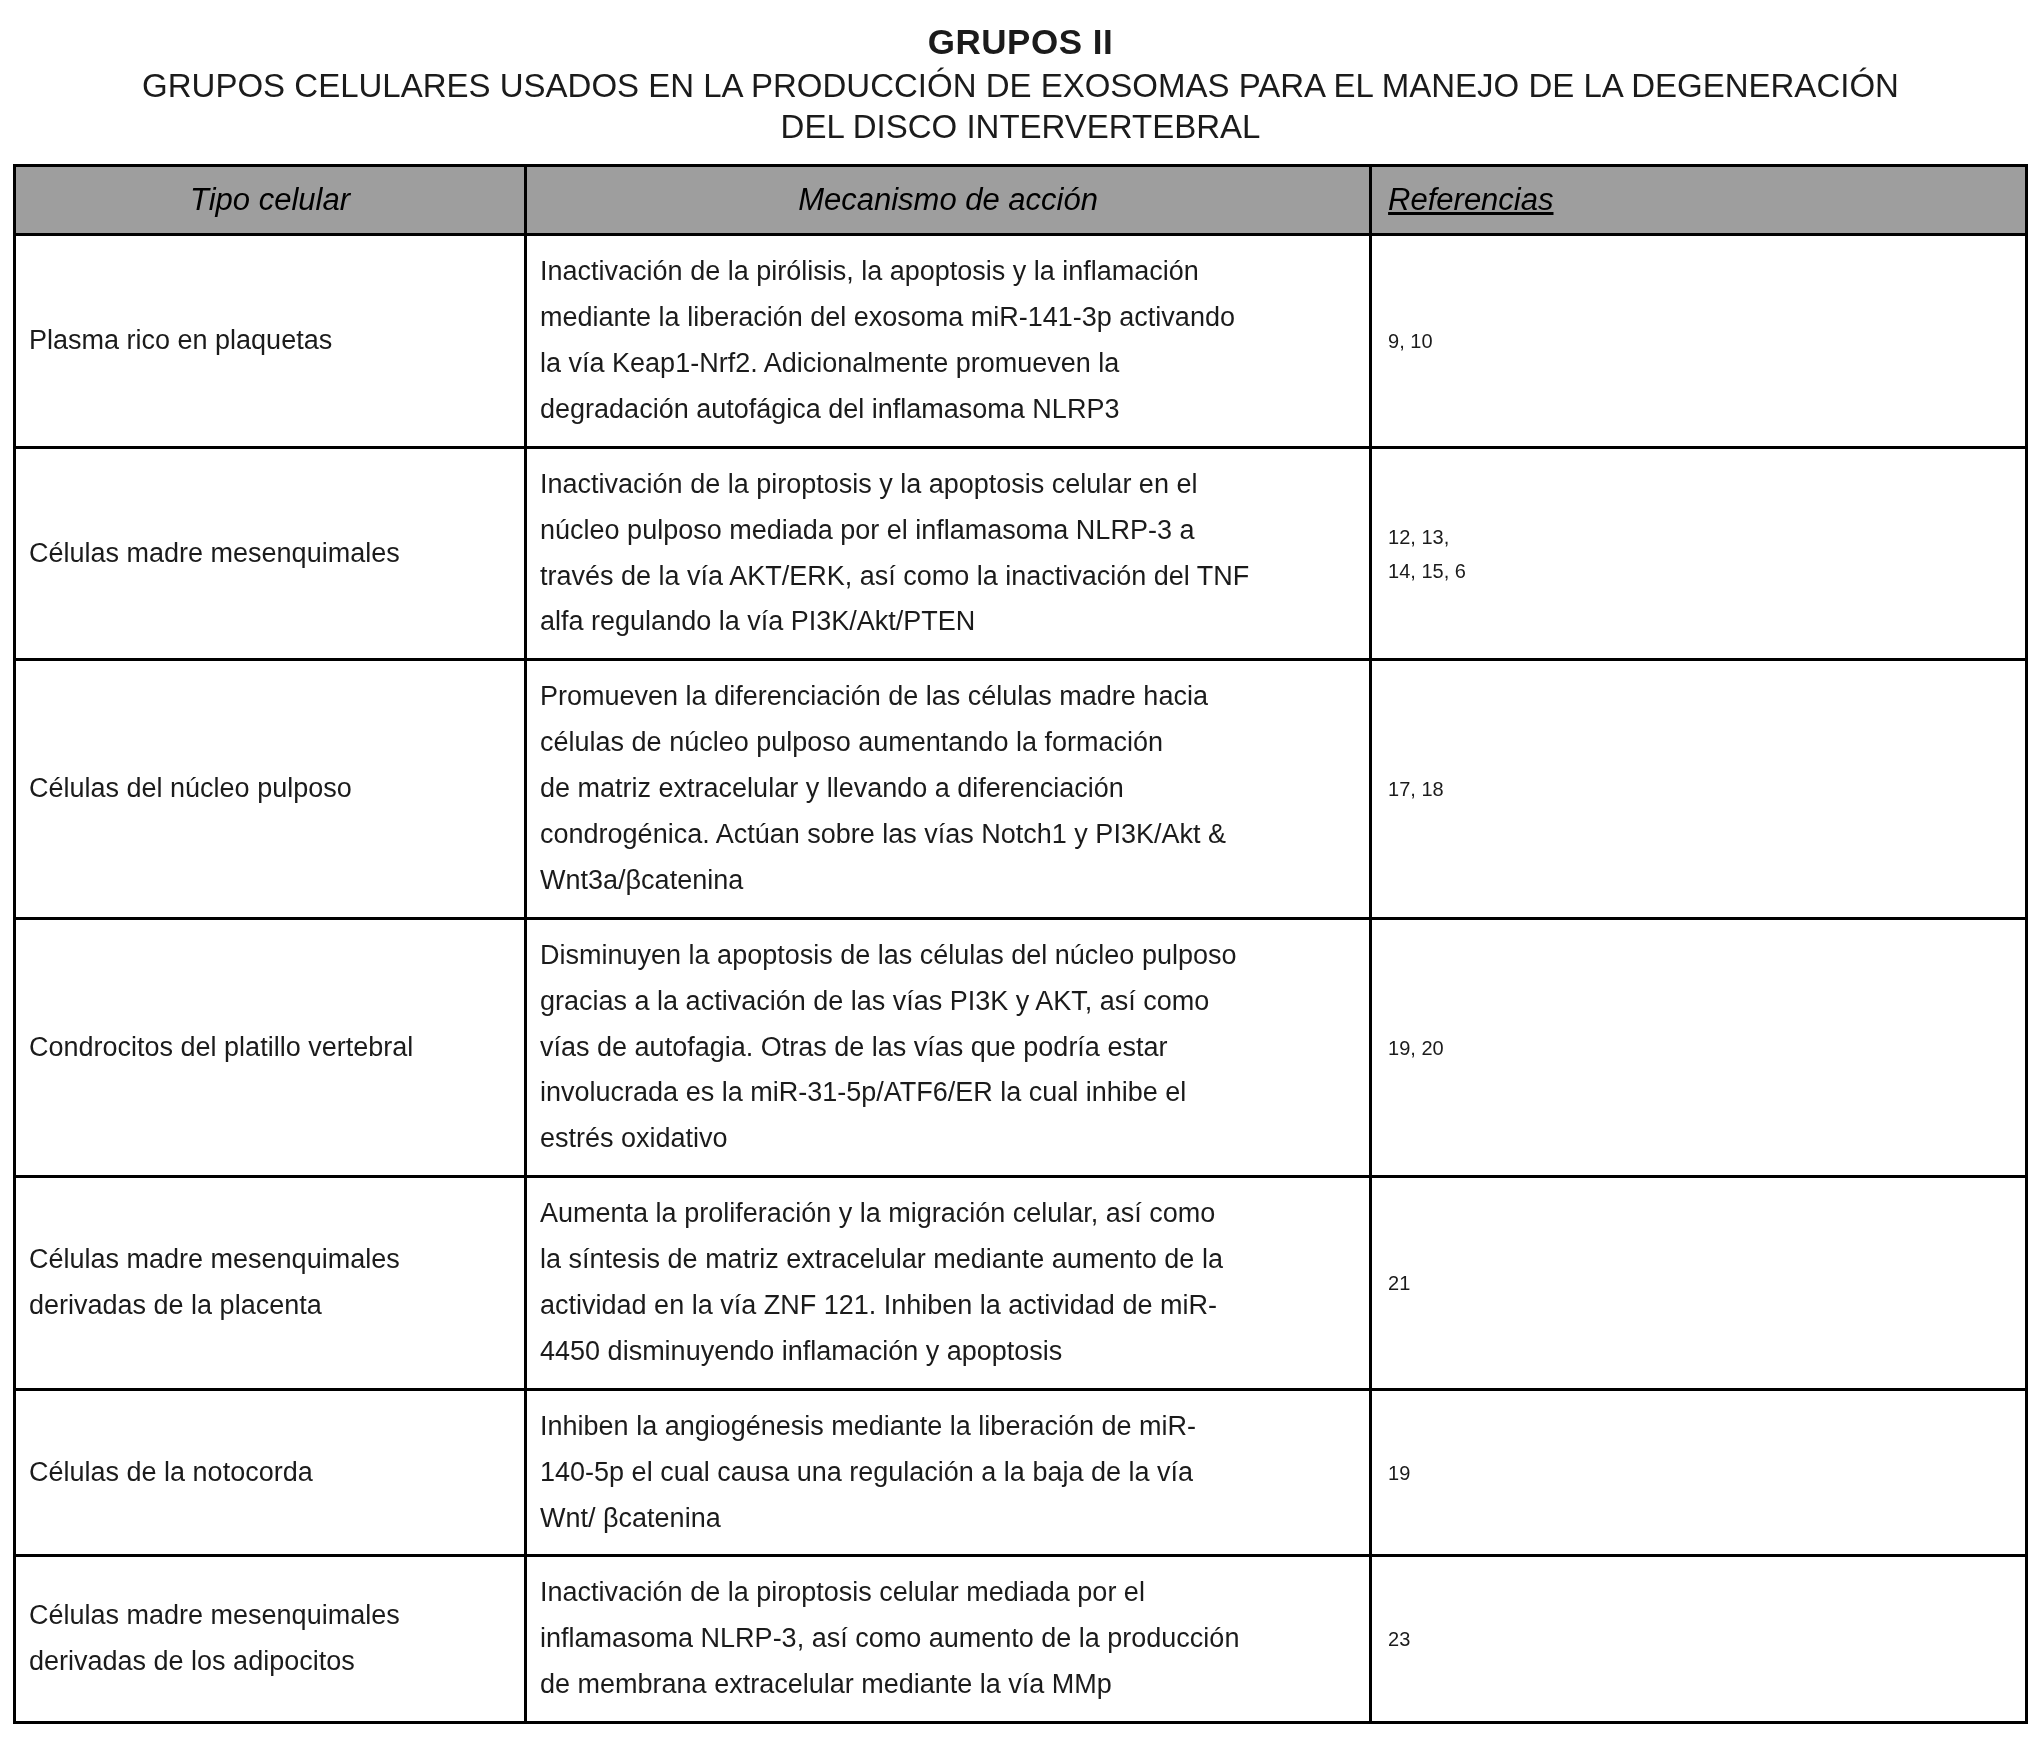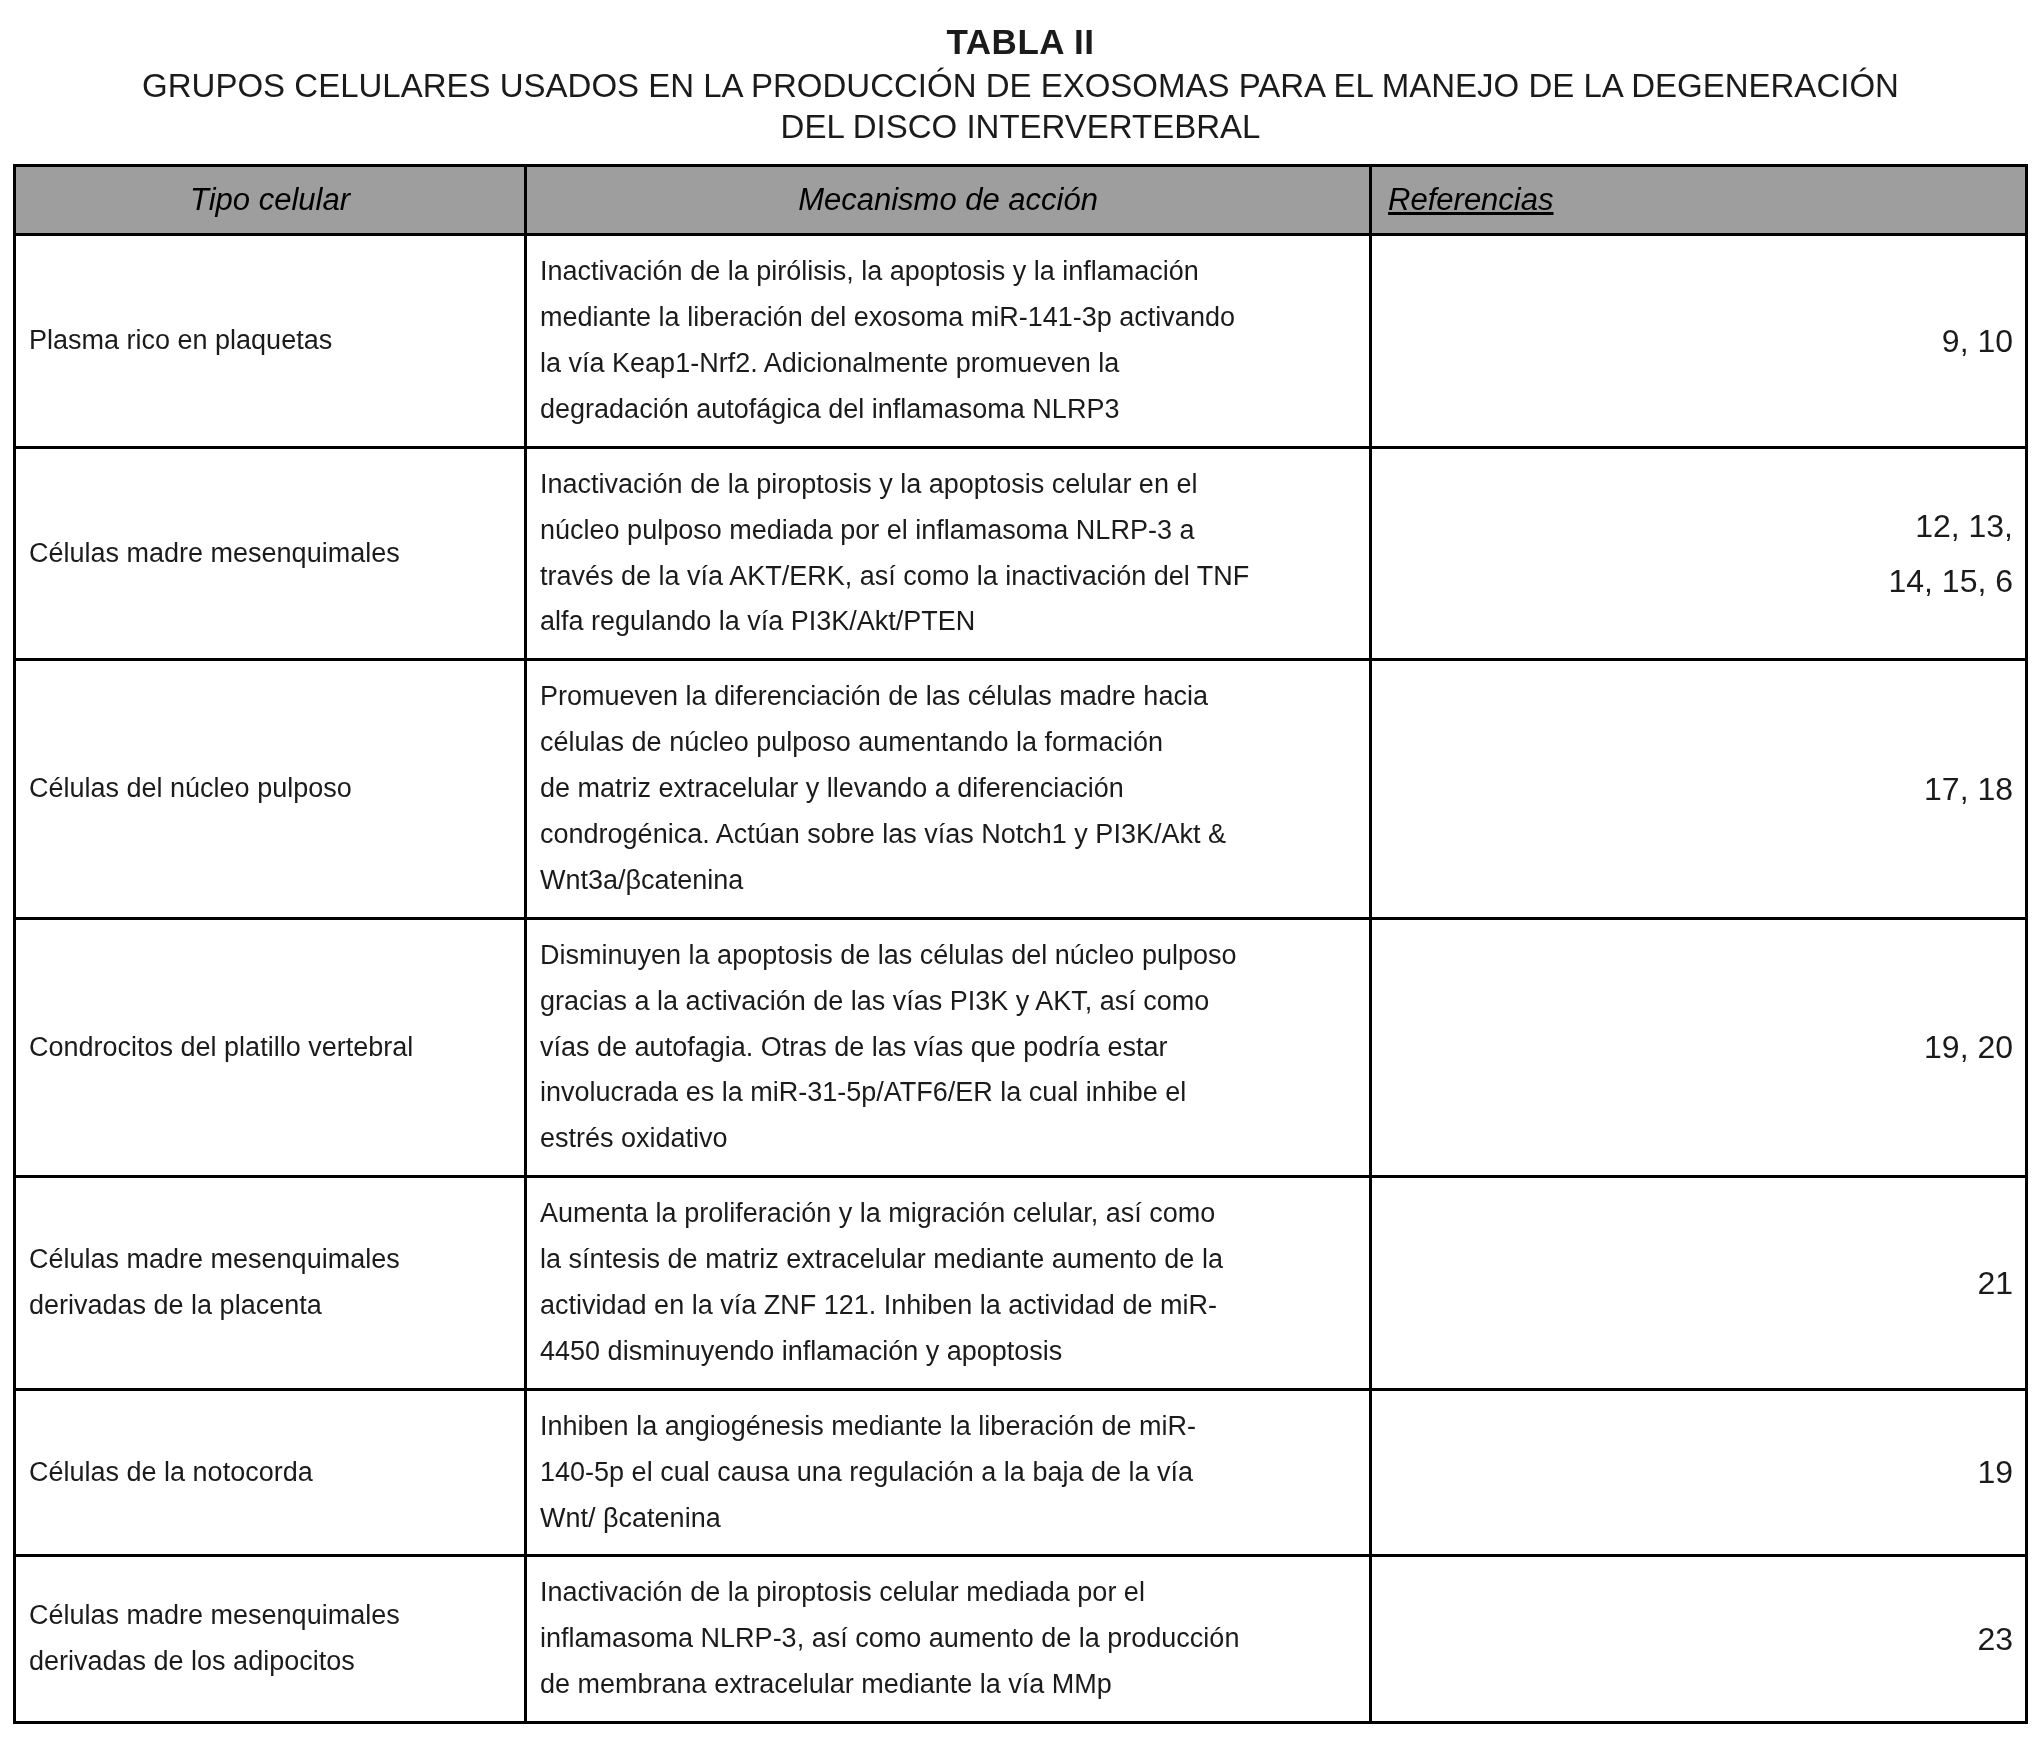--- a/index.html
+++ b/index.html
@@ -41,28 +41,28 @@
   }
   th.refs{text-align:left;padding-left:16px;text-decoration:underline;}
   td{
     border:3px solid var(--border-color);
     font-size:27px;
     line-height:1.7;
     padding:13px 12px 13px 13px;
     vertical-align:middle;
     white-space:pre-line;
   }
-  td.referencias{font-size:32px;padding-left:16px;text-align:right;}
+  td.referencias{font-size:20px;padding-left:16px;}
 </style>
 </head>
 <body>
 
 <div class="page">
   <div class="caption">
-    <div class="title">TABLA II</div>
+    <div class="title">GRUPOS II</div>
     <div class="subtitle">GRUPOS CELULARES USADOS EN LA PRODUCCIÓN DE EXOSOMAS PARA EL MANEJO DE LA DEGENERACIÓN
 DEL DISCO INTERVERTEBRAL</div>
   </div>
 
   <table class="data-table">
     <colgroup>
       <col class="c-tipo">
       <col class="c-mecanismo">
       <col class="c-refs">
     </colgroup>

